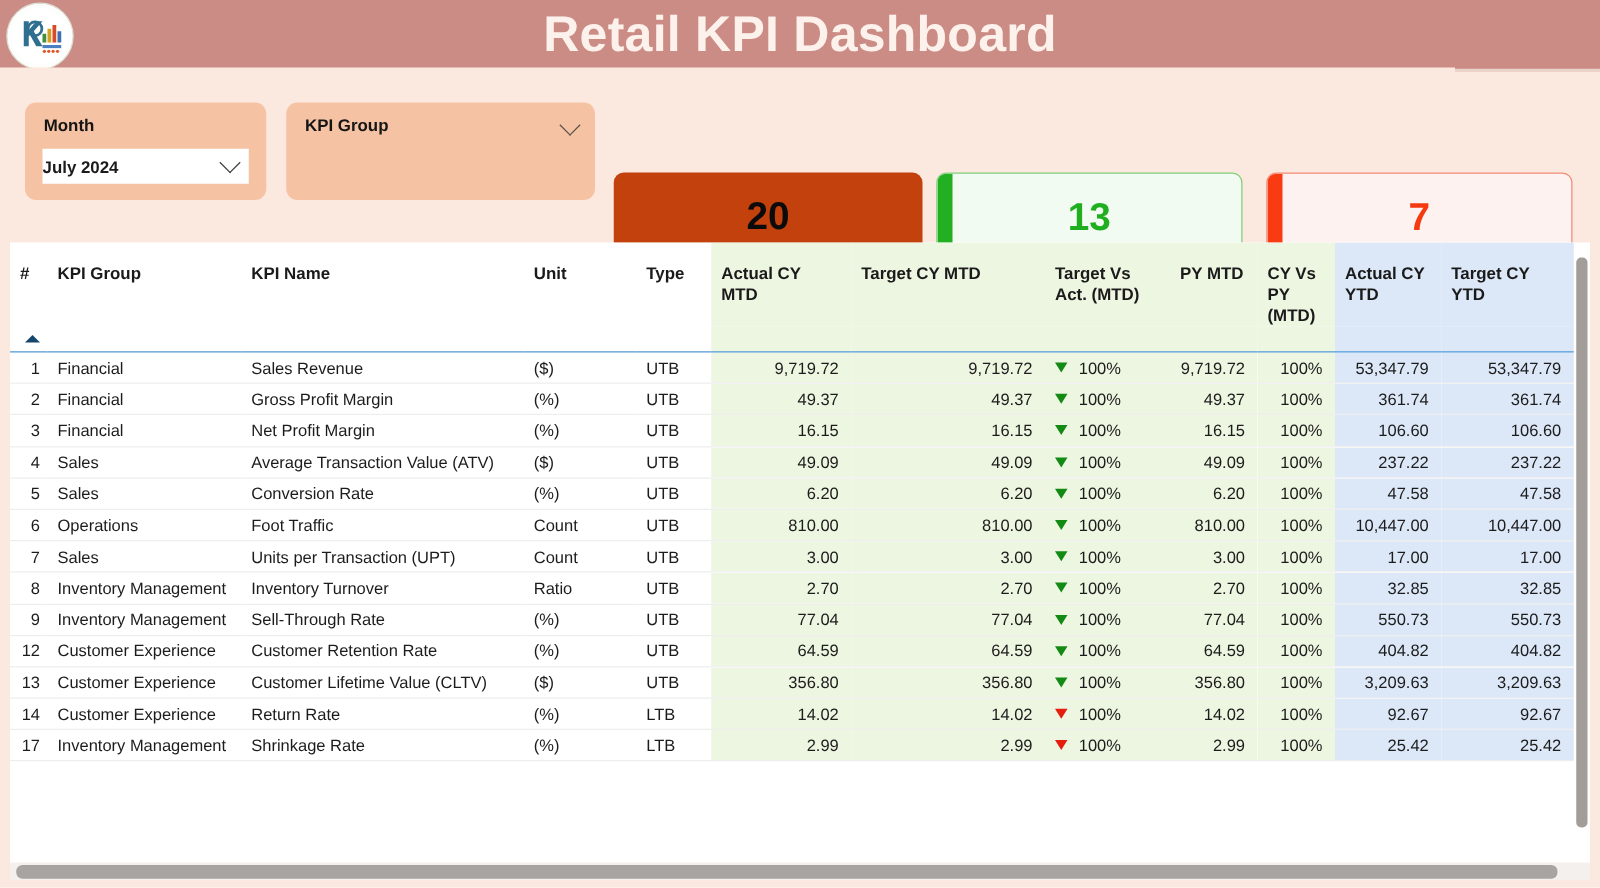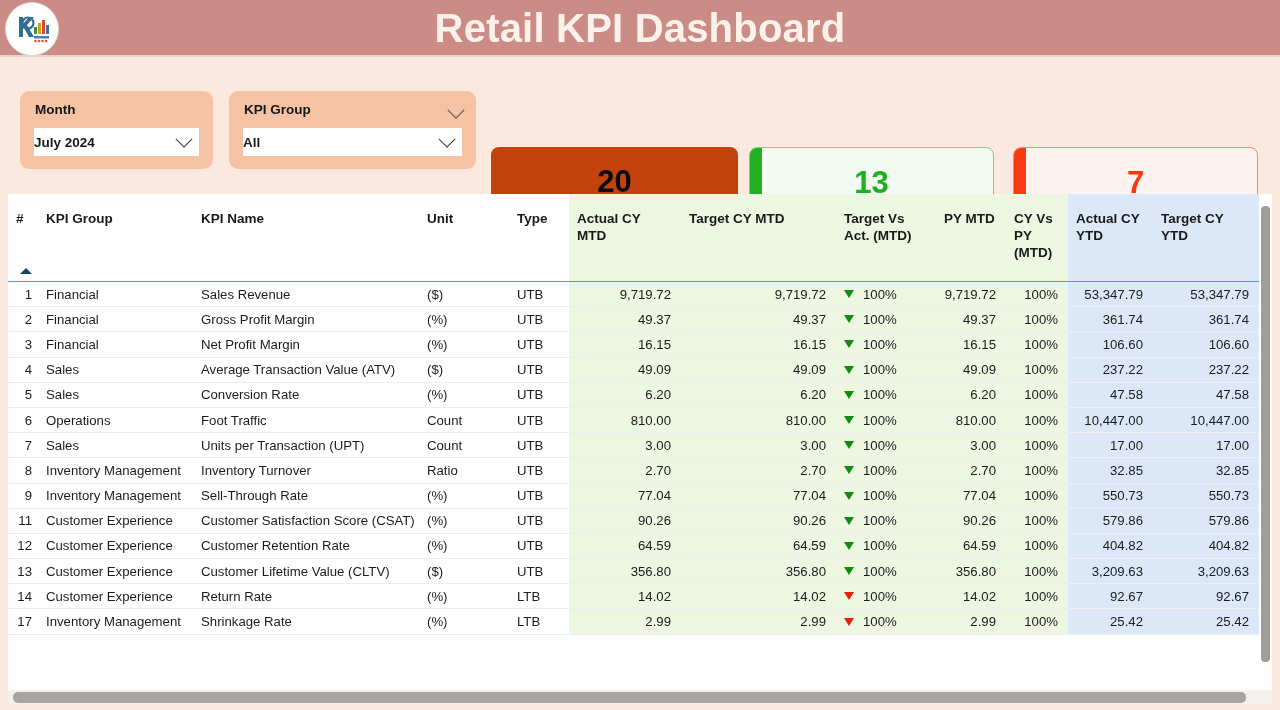--- a/index.html
+++ b/index.html
@@ -38,21 +38,21 @@
     text-align: center;
     font-size: 40px;
     font-weight: bold;
     color: #fdf1ec;
     letter-spacing: .2px;
     line-height: 57px;
   }
 
   
   .strip {
-    position: absolute; left: 0; top: 63px;
+    position: absolute; left: 0; top: 54px;
     width: 1164px; height: 133px;
     background: #fbe9df;
   }
 
   .slicer {
     position: absolute;
     background: #f5c3a3;
     border-radius: 9px;
     box-sizing: border-box;
   }
@@ -264,26 +264,20 @@
         <span class="slicer-value">July 2024</span>
         <span class="slicer-box-chev">
             <i class="chev"></i>
           </span>
       </div>
     </div>
 
     <div class="slicer group">
       <div class="slicer-label">KPI Group</div>
       <span class="slicer-head-chev"><i class="chev light"></i></span>
-      <div class="slicer-box">
-        <span class="slicer-value">All</span>
-        <span class="slicer-box-chev">
-            <i class="chev"></i>
-          </span>
-      </div>
     </div>
 
     <div class="card total">
       <div class="card-val">20</div>
       <div class="card-cap">Total KPIs</div>
     </div>
 
     <div class="card meet">
       <div class="accent"></div>
       <div class="card-val">13</div>
@@ -491,34 +485,20 @@
               <td class="ctr">UTB</td>
               <td class="num band-g">77.04</td>
               <td class="num band-g">77.04</td>
               <td class="band-g tvs"><span class="tri"></span><span class="pct">100%</span></td>
               <td class="num band-g">77.04</td>
               <td class="num band-g">100%</td>
               <td class="num band-b">550.73</td>
               <td class="num band-b">550.73</td>
             </tr>
             <tr>
-              <td class="idx">11</td>
-              <td class="ctr">Customer Experience</td>
-              <td class="ctr">Customer Satisfaction Score (CSAT)</td>
-              <td class="ctr">(%)</td>
-              <td class="ctr">UTB</td>
-              <td class="num band-g">90.26</td>
-              <td class="num band-g">90.26</td>
-              <td class="band-g tvs"><span class="tri"></span><span class="pct">100%</span></td>
-              <td class="num band-g">90.26</td>
-              <td class="num band-g">100%</td>
-              <td class="num band-b">579.86</td>
-              <td class="num band-b">579.86</td>
-            </tr>
-            <tr>
               <td class="idx">12</td>
               <td class="ctr">Customer Experience</td>
               <td class="ctr">Customer Retention Rate</td>
               <td class="ctr">(%)</td>
               <td class="ctr">UTB</td>
               <td class="num band-g">64.59</td>
               <td class="num band-g">64.59</td>
               <td class="band-g tvs"><span class="tri"></span><span class="pct">100%</span></td>
               <td class="num band-g">64.59</td>
               <td class="num band-g">100%</td>

